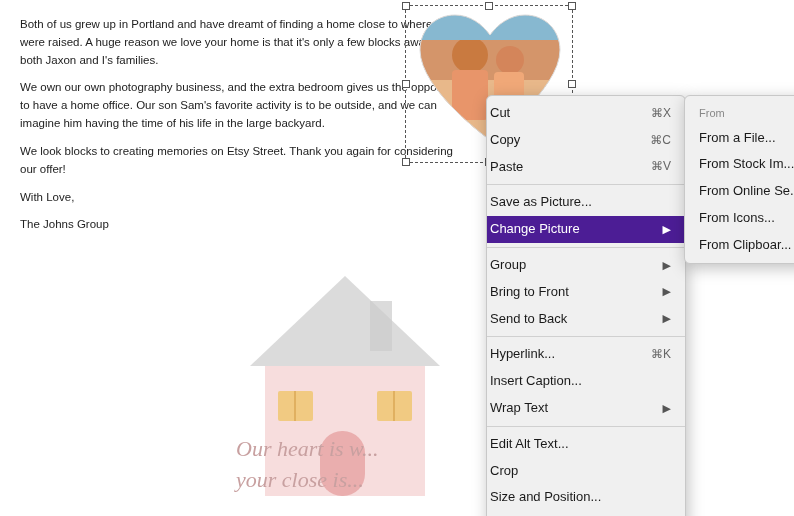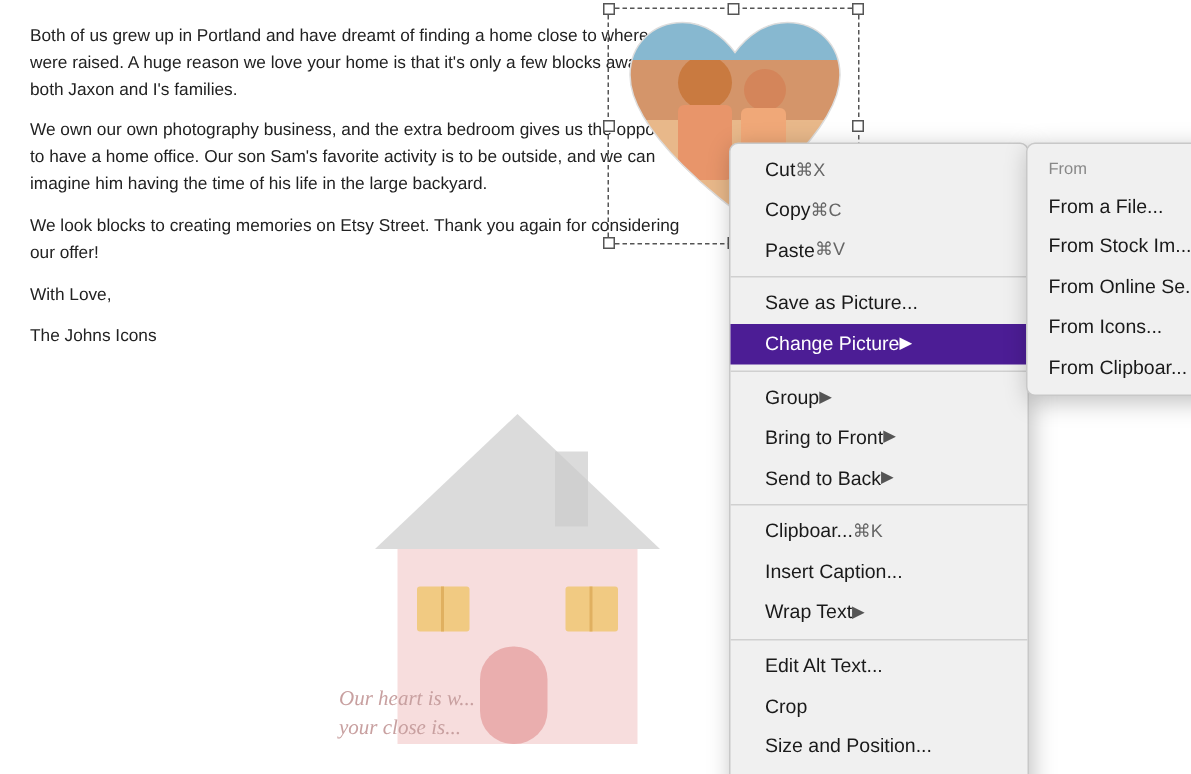--- a/index.html
+++ b/index.html
@@ -87,21 +87,22 @@
       border-radius: 6px;
       box-shadow: 2px 4px 16px rgba(0,0,0,0.25);
       padding: 4px 0;
       font-size: 13px;
       z-index: 100;
     }
 
     .menu-item {
       display: flex;
       align-items: center;
-      padding: 3px 14px 3px 23px;
+      justify-content: space-between;
+      padding: 3px 14px 3px 3px;
       color: #1a1a1a;
       cursor: default;
       line-height: 1.6;
       white-space: nowrap;
     }
 
     .menu-item.highlighted {
       background: #4c1d95;
       color: white;
     }
@@ -154,24 +155,24 @@
     .submenu-item.section-label {
       color: #888;
       font-size: 11px;
       padding: 5px 14px 2px;
     }
 
     
     .italic-text {
       position: absolute;
       bottom: 20px;
-      left: 226px;
+      left: 236px;
       font-style: italic;
       color: #c8a0a0;
-      font-size: 14px;
+      font-size: 22px;
       font-family: Georgia, 'Times New Roman', serif;
       line-height: 1.4;
     }
 
     
     .house-svg {
       position: absolute;
       bottom: 0;
       left: 200px;
       width: 290px;
@@ -180,21 +181,21 @@
   </style>
 </head>
 <body>
 
 <div class="doc-area">
   <div class="doc-text">
     <p>Both of us grew up in Portland and have dreamt of finding a home close to where we were raised. A huge reason we love your home is that it's only a few blocks away from both Jaxon and I's families.</p>
     <p>We own our own photography business, and the extra bedroom gives us the opportunity to have a home office. Our son Sam's favorite activity is to be outside, and we can imagine him having the time of his life in the large backyard.</p>
     <p>We look blocks to creating memories on Etsy Street. Thank you again for considering our offer!</p>
     <p>With Love,</p>
-    <p>The Johns Icons</p>
+    <p>The Johns Group</p>
   </div>
 </div>
 
 <div class="heart-img-area">
   <svg class="heart-shape" viewBox="0 0 160 150" xmlns="http://www.w3.org/2000/svg">
     <defs>
       <clipPath id="heart-clip">
         <path d="M80,130 C80,130 10,80 10,40 C10,20 25,5 45,5 C60,5 72,14 80,25 C88,14 100,5 115,5 C135,5 150,20 150,40 C150,80 80,130 80,130 Z"></path>
       </clipPath>
     </defs>
@@ -287,21 +288,21 @@
   </div>
 
   <div class="menu-item">
     <span>Send to Back</span>
     <span class="arrow">▶</span>
   </div>
 
   <div class="menu-separator"></div>
 
   <div class="menu-item">
-    <span>Clipboar...</span>
+    <span>Hyperlink...</span>
     <span class="shortcut">⌘K</span>
   </div>
 
   <div class="menu-item">
     <span>Insert Caption...</span>
   </div>
 
   <div class="menu-item">
     <span>Wrap Text</span>
     <span class="arrow">▶</span>

